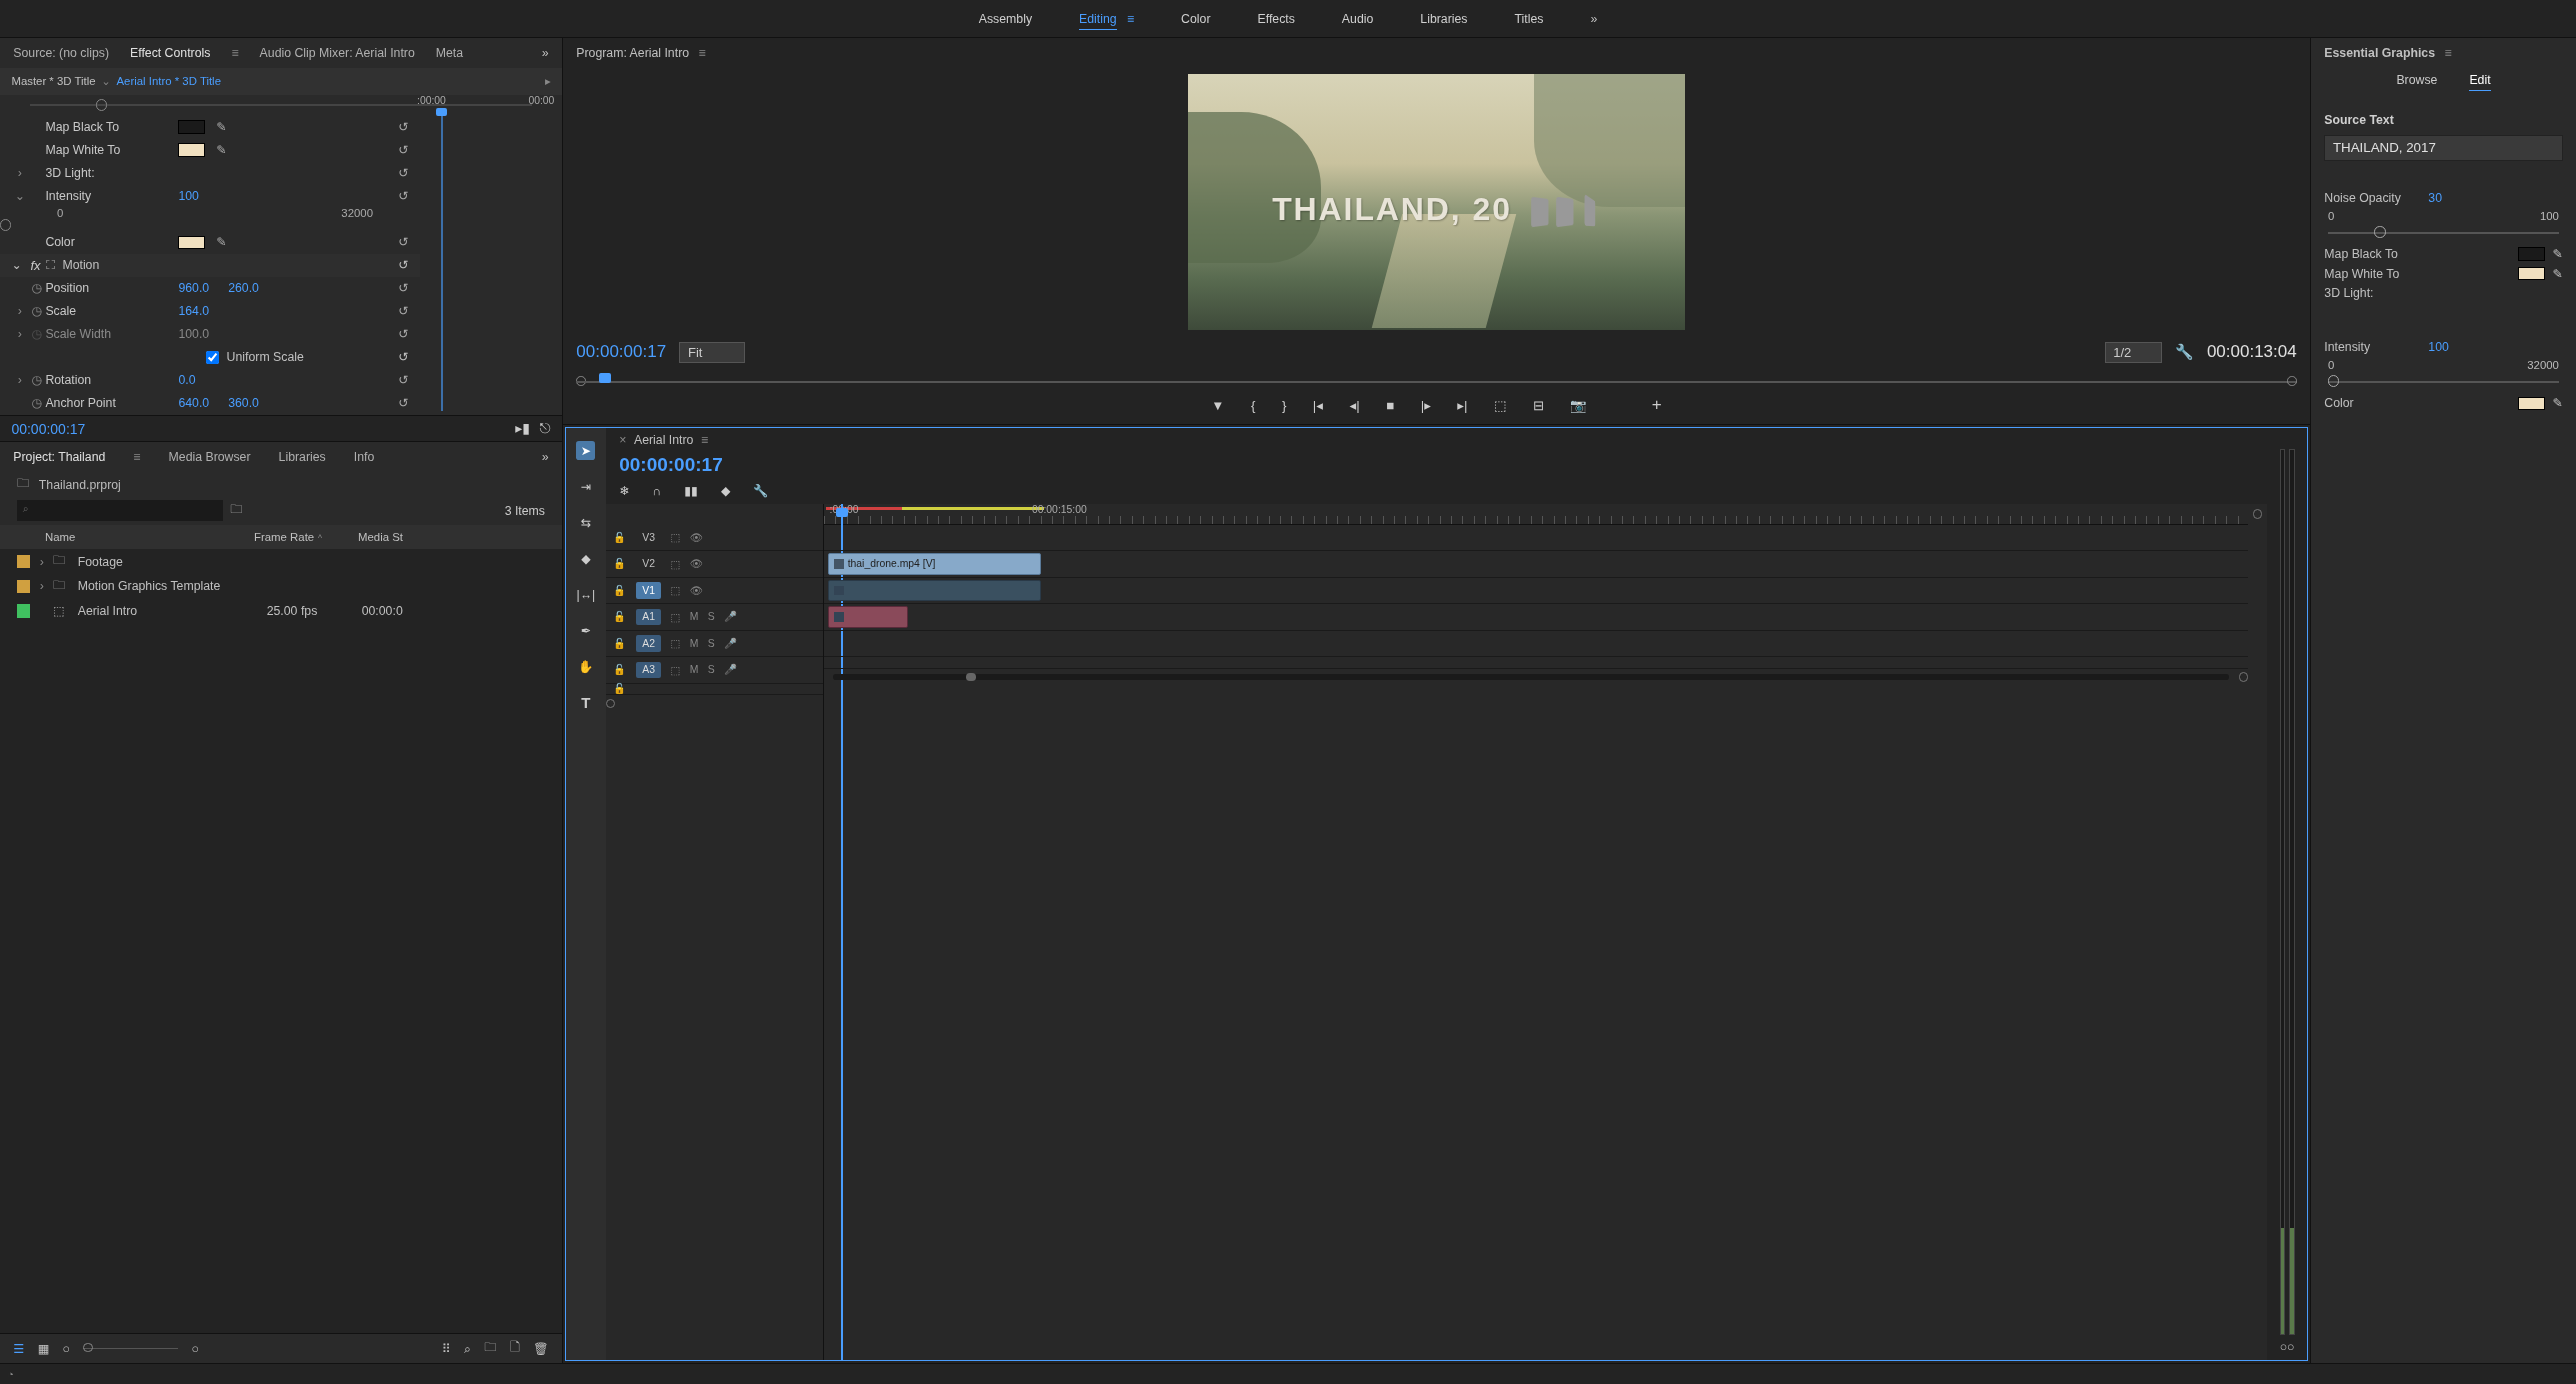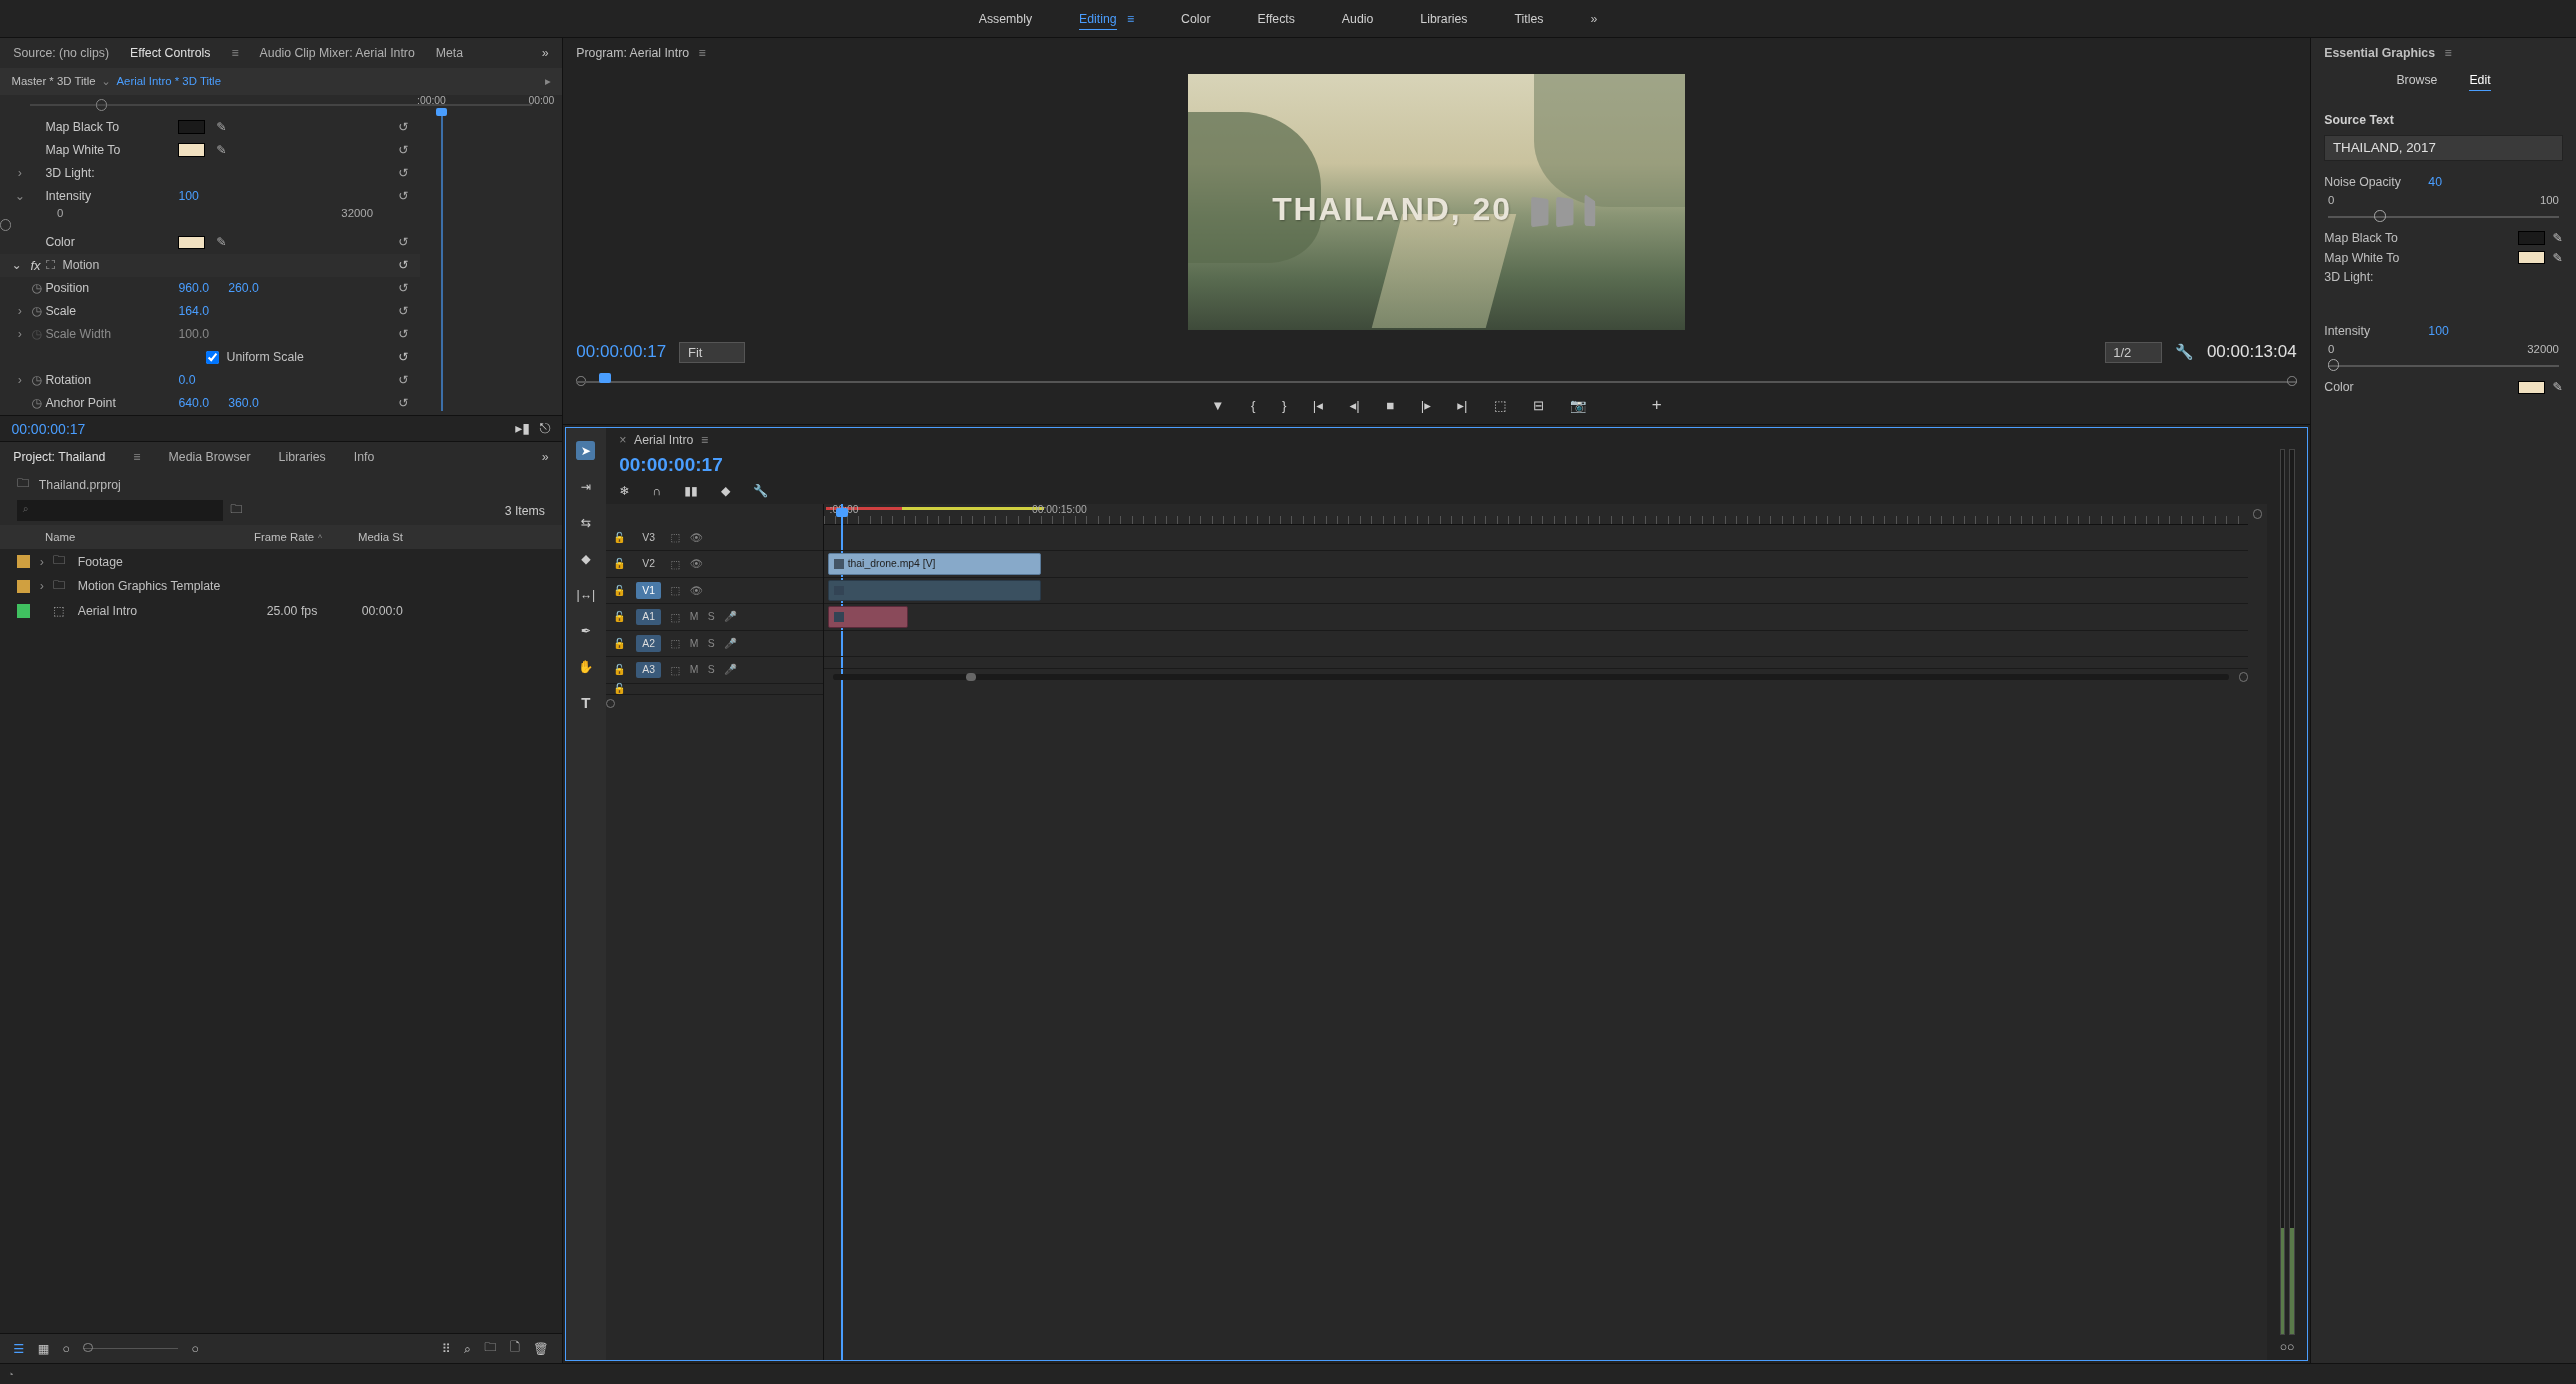--- a/index.html
+++ b/index.html
@@ -162,21 +162,21 @@
 .meter-pair { display: flex; gap: 3.8px; flex: 1; }
 
 
 .right-col { width: 265px; background: #2a2a2a; display: flex; flex-direction: column; }
 .eg-header { height: 30px; display: flex; align-items: center; padding: 0 13.3px; gap: 9.5px; font-weight: bold; }
 .eg-tabs { height: 28px; display: flex; justify-content: center; gap: 32px; align-items: center; }
 .eg-tab { cursor: pointer; color: #ccc; padding-bottom: 3.8px; }
 .eg-tab.active { color: #fff; border-bottom: 1.9px solid #4a9eff; }
 .eg-body { flex: 1; padding: 17px 13.3px; }
 .eg-section-label { color: #d0d0d0; margin-bottom: 7.6px; font-weight: bold; }
-.eg-input { width: 100%; background: #3a3a3a; border: 0.9px solid #222; color: #e0e0e0; padding: 4.7px 7.6px; margin-bottom: 8px; }
+.eg-input { width: 100%; background: #3a3a3a; border: 0.9px solid #222; color: #e0e0e0; padding: 4.7px 7.6px; margin-bottom: 24px; }
 .eg-row { display: flex; align-items: center; margin: 5.7px 0; }
 .eg-row .lbl { flex: 0 0 104px; }
 .eg-row .val { color: #4a9eff; cursor: pointer; }
 .eg-row .sw { width: 26.5px; height: 13.3px; border: 0.9px solid #000; margin-left: auto; margin-right: 7.6px; }
 .eg-slider-vals { display: flex; justify-content: space-between; font-size: 11.4px; color: #bbb; padding: 0 3.8px; }
 .eg-slider { height: 1.9px; background: #555; margin: 9.5px 3.8px 13.3px; position: relative; }
 .eg-slider .thb { width: 11.4px; height: 11.4px; border-radius: 50%; border: 1.9px solid #aaa; position: absolute; top: -5.7px; left: 20%; }
 
 .status-bar { height: 21px; background: #232323; border-top: 0.9px solid #111; display: flex; align-items: center; padding: 0 7.6px; color: #888; font-size: 10.4px; }
 
@@ -603,21 +603,21 @@
       </div>
       <div class="eg-tabs">
         <span class="eg-tab">Browse</span>
         <span class="eg-tab active">Edit</span>
       </div>
       <div class="eg-body">
         <div class="eg-section-label">Source Text</div>
         <input class="eg-input" value="THAILAND, 2017" style="">
         <div class="eg-row">
           <span class="lbl">Noise Opacity</span>
-          <span class="val">40</span>
+          <span class="val">30</span>
         </div>
         <div class="eg-slider-vals">
           <span>0</span>
           <span>100</span>
         </div>
         <div class="eg-slider">
             <div class="thb"></div>
           </div>
         <div class="eg-row">
           <span class="lbl">Map Black To</span>

